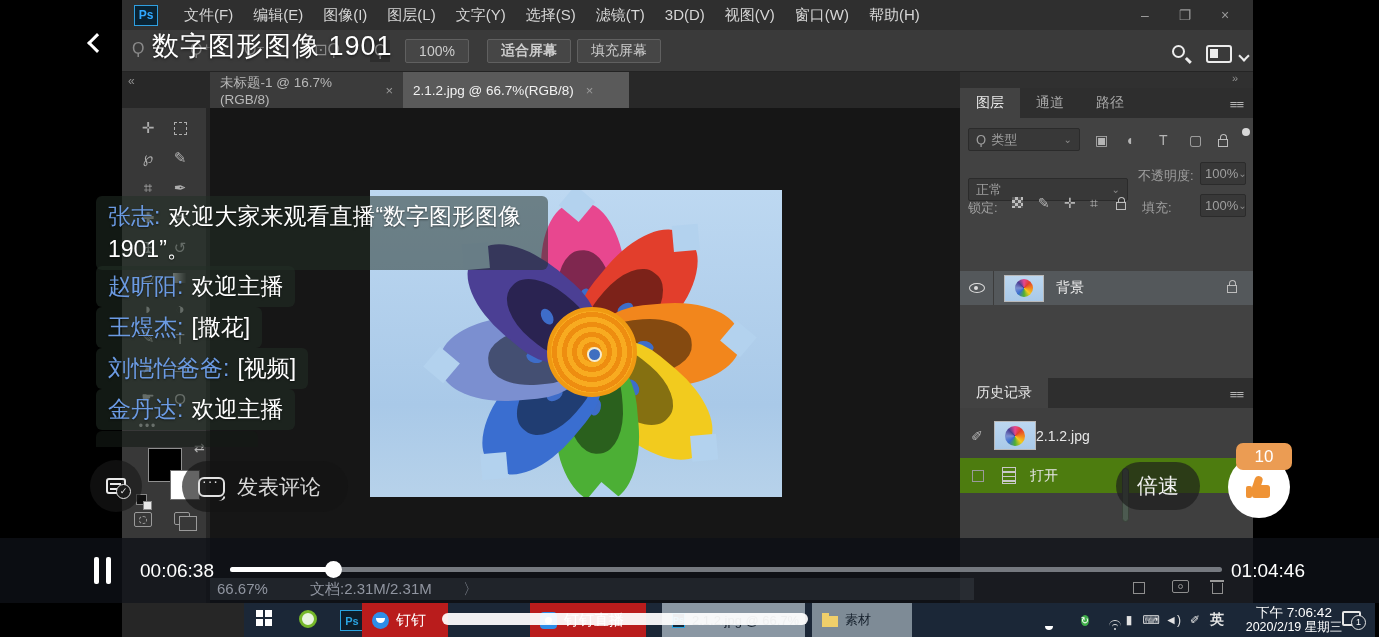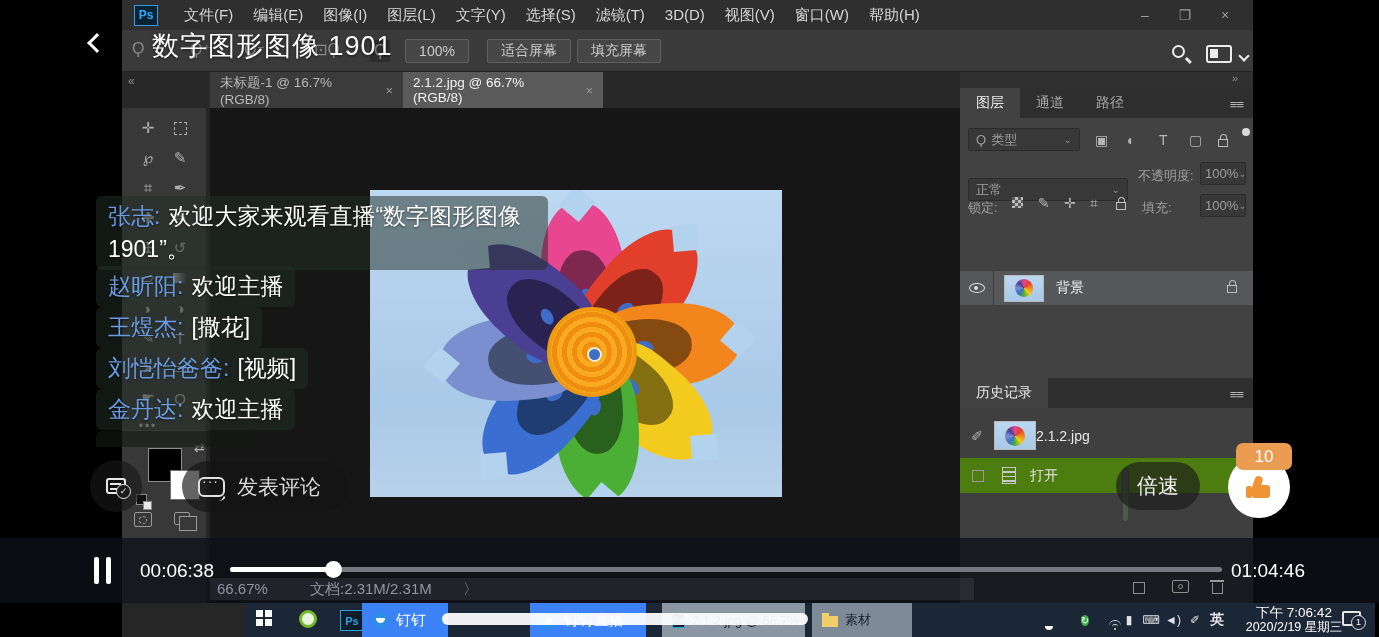--- a/index.html
+++ b/index.html
@@ -112,21 +112,21 @@
 
   
   #taskbar{left:122px;top:603px;width:1131px;height:34px;background:#1b2737;z-index:35;}
   .tb-ico{position:absolute;top:7px;display:flex;align-items:center;justify-content:center;}
   .winlogo{width:16px;height:16px;display:grid;grid-template-columns:7px 7px;grid-template-rows:7px 7px;gap:2px;}
   .winlogo i{background:#fff;}
   .greenball{width:18px;height:18px;border-radius:50%;background:#e9f4e0;border:3px solid #76b82a;}
   .pstask{width:24px;height:21px;background:#0d1d2b;border:1px solid #2aa3e0;color:#2aa3e0;font-size:11px;font-weight:bold;
     display:flex;align-items:center;justify-content:center;}
   .tbbtn{position:absolute;top:0;height:34px;display:flex;align-items:center;padding:0 10px;font-size:15px;color:#fff;gap:7px;}
-  .tb-orange{background:#3b82f6;}
+  .tb-orange{background:#b91c1c;}
   .tb-gray{background:#8a97a3;color:#17222e;font-size:13px;overflow:hidden;white-space:nowrap;}
   .dd-circle{width:17px;height:17px;border-radius:50%;background:#2e8de8;position:relative;}
   .dd-circle::after{content:"";position:absolute;left:4px;top:6px;width:9px;height:5px;background:#fff;border-radius:0 0 6px 6px;}
   .dd-square{width:17px;height:17px;border-radius:4px;background:#2e8de8;position:relative;}
   .dd-square::after{content:"";position:absolute;left:5px;top:5px;width:7px;height:7px;border-radius:50%;background:#fff;}
   .psmini{width:17px;height:15px;background:#13283a;border:1px solid #2aa3e0;color:#2aa3e0;font-size:9px;font-weight:bold;
     display:flex;align-items:center;justify-content:center;}
   .folder-y{width:16px;height:11px;background:#f0cf6a;position:relative;margin-top:2px;}
   .folder-y::before{content:"";position:absolute;left:0;top:-3px;width:7px;height:3px;background:#f0cf6a;}
   .whitepill{left:442px;top:613px;width:366px;height:12px;border-radius:6px;background:rgba(255,255,255,.93);z-index:36;}
@@ -213,31 +213,31 @@
       </div>
     </div>
 
     <div id="optionsbar" class="abs">
       <span class="optglyph" style="left:10px">Ϙ</span>
       <span class="optglyph" style="left:68px">Ϙ⁺</span>
       <span class="optglyph" style="left:122px">Ϙ⁻</span>
       <span class="optglyph" style="left:192px">⊡Ϙ</span>
       <span class="optglyph" style="left:248px;background:#2d2d2d;padding:2px 4px;">Ϙ</span>
       <div class="optbtn" style="left:283px;width:64px;">100%</div>
-      <div class="optbtn" style="left:365px;width:84px;">适合屏幕</div>
+      <div class="optbtn" style="left:365px;width:84px;font-weight:bold;">适合屏幕</div>
       <div class="optbtn" style="left:455px;width:84px;">填充屏幕</div>
     </div>
 
     <div id="tabsrow" class="abs">
       <span class="collapse">«</span>
       <div class="doctab tab-inactive" style="left:88px;width:193px;">
         <span>未标题-1 @ 16.7%(RGB/8)</span>
         <span class="x">×</span>
       </div>
-      <div class="doctab tab-active" style="left:281px;width:200px;">
+      <div class="doctab tab-active" style="left:281px;width:226px;">
         <span>2.1.2.jpg @ 66.7%(RGB/8)</span>
         <span class="x">×</span>
       </div>
     </div>
 
     <div id="toolbar" class="abs">
       <span class="tool" style="left:14px;top:8px">✛</span>
       <span class="tool" style="left:46px;top:8px">
           <i class="marquee-box"></i>
         </span>

